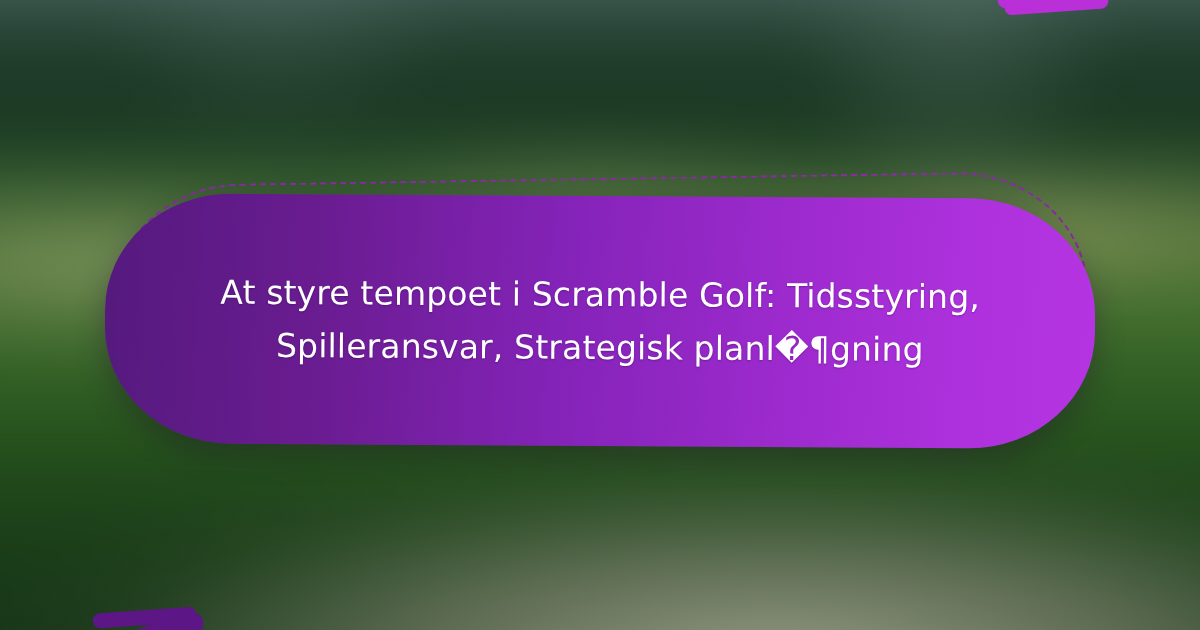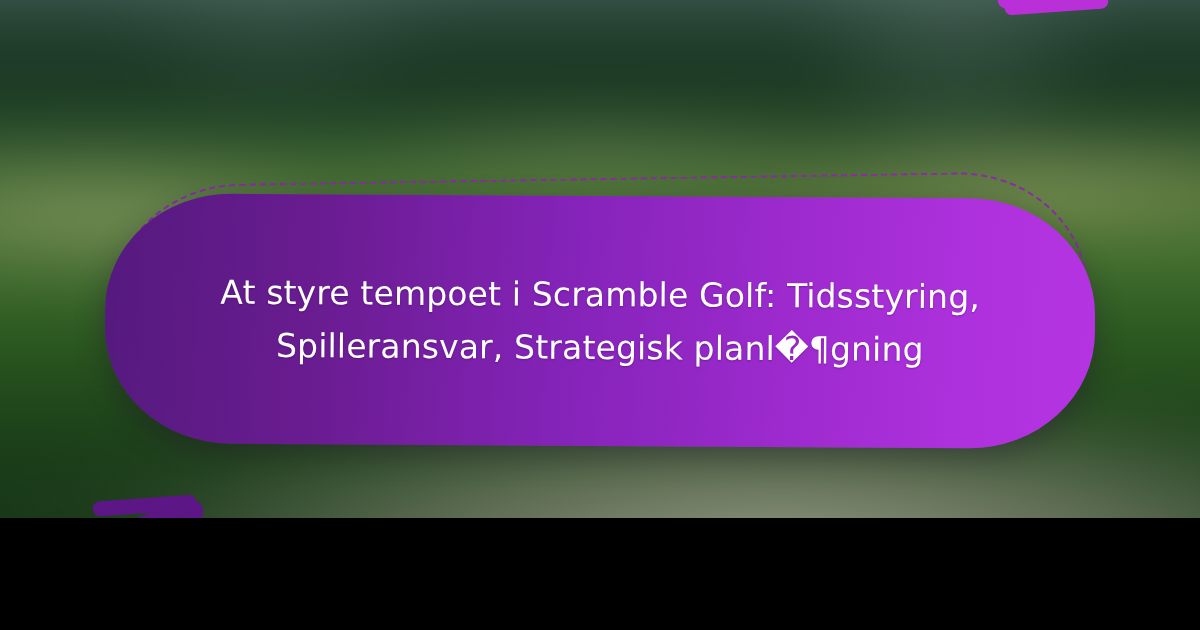--- a/index.html
+++ b/index.html
@@ -5,21 +5,21 @@
 <style>
   html, body {
     margin: 0;
     padding: 0;
     background: #000;
   }
 
   .stage {
     position: relative;
     width: 1200px;
-    height: 518px;
+    height: 630px;
     overflow: hidden;
     font-family: "DejaVu Sans", "Liberation Sans", sans-serif;
     background: #1d3a22;
   }
 
   
   .bg-photo {
     position: absolute;
     inset: -60px;
     

